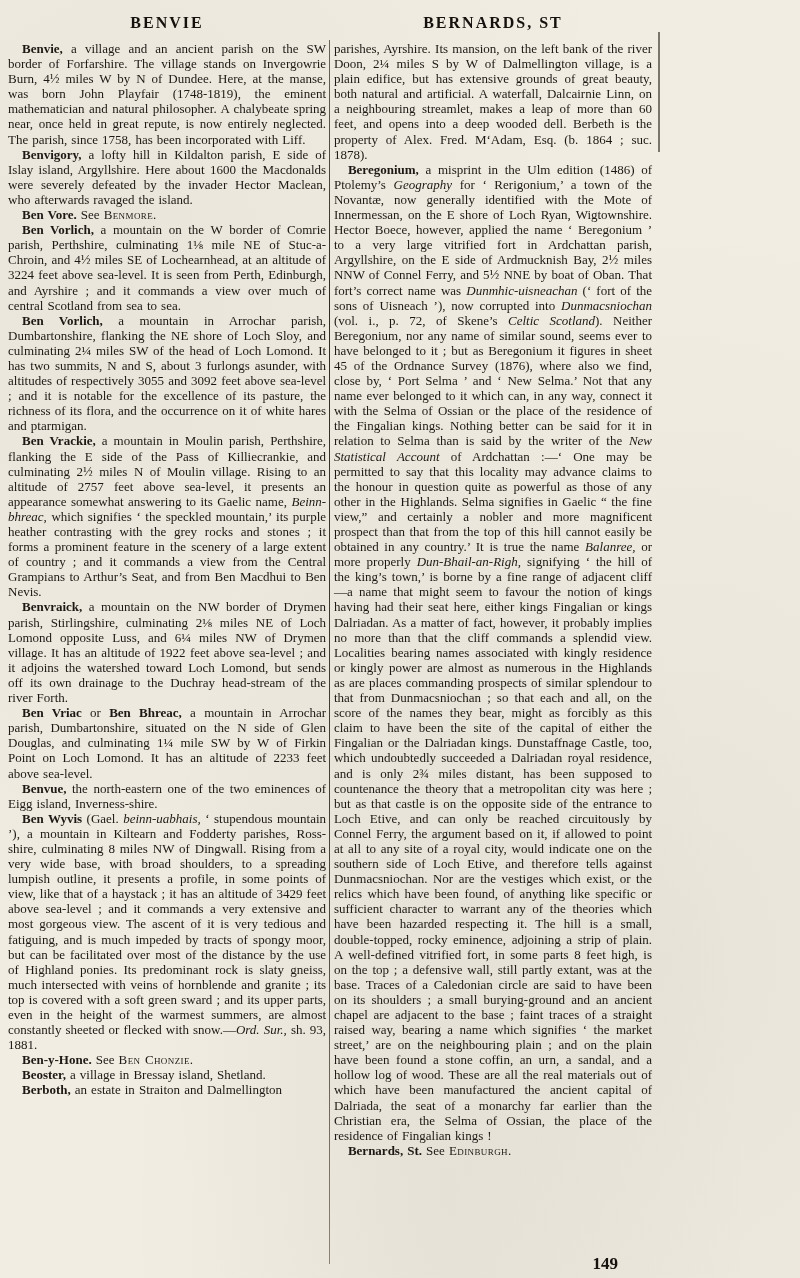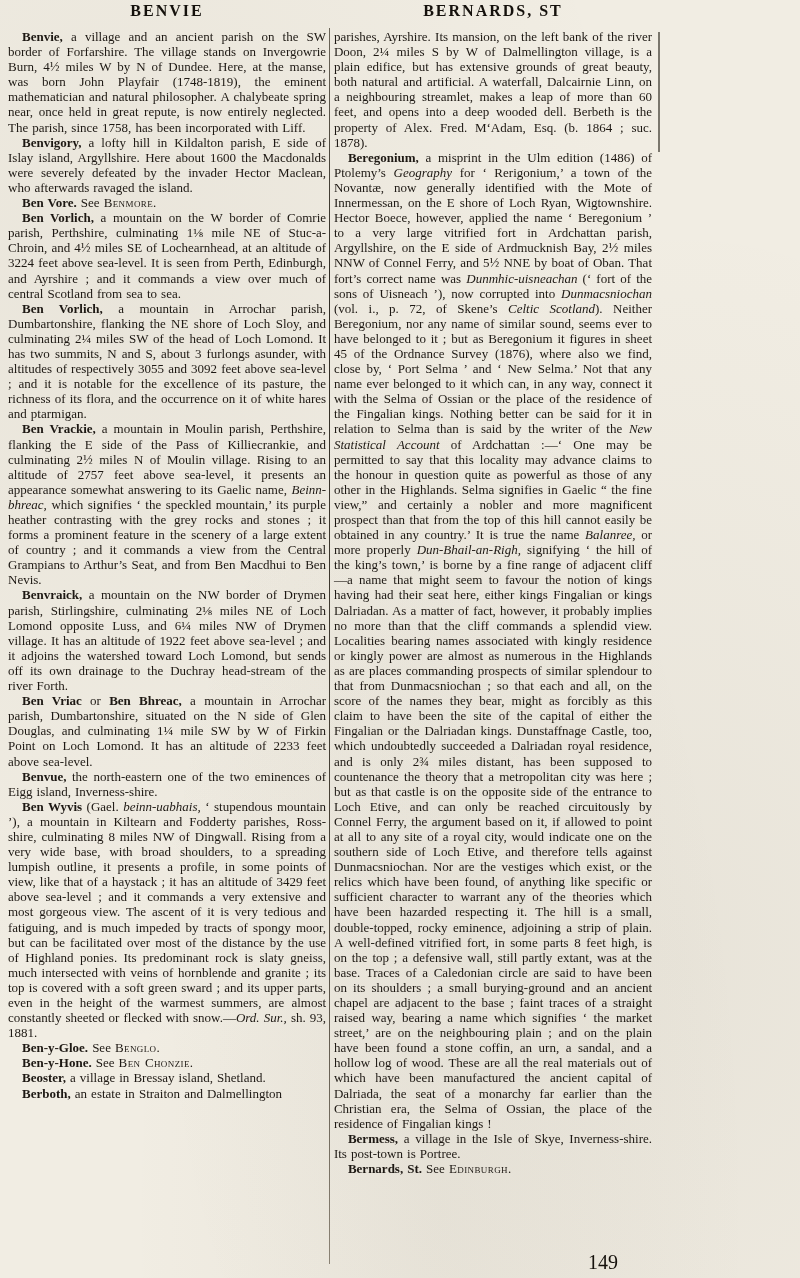--- a/index.html
+++ b/index.html
@@ -7,66 +7,64 @@
     width:800px; height:1278px; overflow:hidden;
     background:
       radial-gradient(ellipse at 15% 25%, rgba(90,80,60,0.05), transparent 55%),
       radial-gradient(ellipse at 85% 75%, rgba(90,80,60,0.06), transparent 55%),
       radial-gradient(ellipse at 55% 95%, rgba(90,80,60,0.05), transparent 50%),
       #f1ede3;
     font-family:"Liberation Serif","DejaVu Serif",serif;
     color:#1d1813;
   }
   .page { position:relative; width:660px; height:1278px; box-sizing:border-box;
-          padding:0 8px 0 8px; display:flex;border-radius:15px; }
+          padding:12px 8px 0 8px; display:flex;border-radius:15px; }
   .col { width:387px; }
   .col-divider { width:1px; background:linear-gradient(#6b6558, #2e2a22 20%, #4a4439 70%, #8a8274);
                  margin:28px 4px 14px 3px; }
   .colhead { text-align:center; font-weight:bold; font-size:16px; letter-spacing:2px;
              margin:2px 0 9px 0; color:#15110c; }
   .colbody { text-align:justify; hyphens:auto; -webkit-hyphens:auto; }
   .entry { margin:0; font-size:13px; line-height:15.1px; text-indent:14px;
            word-spacing:0.8px; }
   .entry.noindent { text-indent:0; }
   .b  { font-weight:bold; }
   .i  { font-style:italic; }
   .sc { font-variant:small-caps; letter-spacing:0.4px; }
-  .pagenum { position:absolute; right:42px; bottom:4px; font-weight:normal;
-             font-size:20px; color:#15110c; }
+  .pagenum { position:absolute; right:42px; bottom:4px; font-weight:bold;
+             font-size:17px; color:#15110c; }
   .edge-mark { position:absolute; right:0; top:32px; width:2px; height:120px;
                background:#3a352c; opacity:0.65; }
 </style>
 </head>
 <body>
 
 <div class="page">
   <div class="col">
     <div class="colhead">BENVIE</div>
     <div class="colbody">
         <p class="entry"><span class="b">Benvie,</span><span> a village and an ancient parish on the SW border of Forfarshire.  The village stands on Invergowrie Burn, 4½ miles W by N of Dundee.  Here, at the manse, was born John Playfair (1748-1819), the eminent mathematician and natural philosopher.  A chalybeate spring near, once held in great repute, is now entirely neglected. The parish, since 1758, has been incorporated with Liff.</span></p>
         <p class="entry"><span class="b">Benvigory,</span><span> a lofty hill in Kildalton parish, E side of Islay island, Argyllshire.  Here about 1600 the Macdonalds were severely defeated by the invader Hector Maclean, who afterwards ravaged the island.</span></p>
         <p class="entry"><span class="b">Ben Vore.</span><span>  See </span><span class="sc">Benmore</span><span>.</span></p>
         <p class="entry"><span class="b">Ben Vorlich,</span><span> a mountain on the W border of Comrie parish, Perthshire, culminating 1⅛ mile NE of Stuc-a-Chroin, and 4½ miles SE of Lochearnhead, at an altitude of 3224 feet above sea-level.  It is seen from Perth, Edinburgh, and Ayrshire ; and it commands a view over much of central Scotland from sea to sea.</span></p>
         <p class="entry"><span class="b">Ben Vorlich,</span><span> a mountain in Arrochar parish, Dumbartonshire, flanking the NE shore of Loch Sloy, and culminating 2¼ miles SW of the head of Loch Lomond. It has two summits, N and S, about 3 furlongs asunder, with altitudes of respectively 3055 and 3092 feet above sea-level ; and it is notable for the excellence of its pasture, the richness of its flora, and the occurrence on it of white hares and ptarmigan.</span></p>
         <p class="entry"><span class="b">Ben Vrackie,</span><span> a mountain in Moulin parish, Perthshire, flanking the E side of the Pass of Killiecrankie, and culminating 2½ miles N of Moulin village.  Rising to an altitude of 2757 feet above sea-level, it presents an appearance somewhat answering to its Gaelic name, </span><span class="i">Beinn-bhreac,</span><span> which signifies ‘ the speckled mountain,’ its purple heather contrasting with the grey rocks and stones ; it forms a prominent feature in the scenery of a large extent of country ; and it commands a view from the Central Grampians to Arthur’s Seat, and from Ben Macdhui to Ben Nevis.</span></p>
         <p class="entry"><span class="b">Benvraick,</span><span> a mountain on the NW border of Drymen parish, Stirlingshire, culminating 2⅛ miles NE of Loch Lomond opposite Luss, and 6¼ miles NW of Drymen village.  It has an altitude of 1922 feet above sea-level ; and it adjoins the watershed toward Loch Lomond, but sends off its own drainage to the Duchray head-stream of the river Forth.</span></p>
         <p class="entry"><span class="b">Ben Vriac</span><span> or </span><span class="b">Ben Bhreac,</span><span> a mountain in Arrochar parish, Dumbartonshire, situated on the N side of Glen Douglas, and culminating 1¼ mile SW by W of Firkin Point on Loch Lomond.  It has an altitude of 2233 feet above sea-level.</span></p>
         <p class="entry"><span class="b">Benvue,</span><span> the north-eastern one of the two eminences of Eigg island, Inverness-shire.</span></p>
         <p class="entry"><span class="b">Ben Wyvis</span><span> (Gael. </span><span class="i">beinn-uabhais,</span><span> ‘ stupendous mountain ’), a mountain in Kiltearn and Fodderty parishes, Ross-shire, culminating 8 miles NW of Dingwall.  Rising from a very wide base, with broad shoulders, to a spreading lumpish outline, it presents a profile, in some points of view, like that of a haystack ; it has an altitude of 3429 feet above sea-level ; and it commands a very extensive and most gorgeous view.  The ascent of it is very tedious and fatiguing, and is much impeded by tracts of spongy moor, but can be facilitated over most of the distance by the use of Highland ponies.  Its predominant rock is slaty gneiss, much intersected with veins of hornblende and granite ; its top is covered with a soft green sward ; and its upper parts, even in the height of the warmest summers, are almost constantly sheeted or flecked with snow.—</span><span class="i">Ord. Sur.,</span><span> sh. 93, 1881.</span></p>
-        <p class="entry"><span class="b">Ben-y-Gloe.</span><span>  See </span><span class="sc">Benglo</span><span>.</span></p>
         <p class="entry"><span class="b">Ben-y-Hone.</span><span>  See </span><span class="sc">Ben Chonzie</span><span>.</span></p>
         <p class="entry"><span class="b">Beoster,</span><span> a village in Bressay island, Shetland.</span></p>
         <p class="entry"><span class="b">Berboth,</span><span> an estate in Straiton and Dalmellington</span></p>
       </div>
   </div>
   <div class="col-divider"></div>
   <div class="col">
     <div class="colhead">BERNARDS, ST</div>
     <div class="colbody">
         <p class="entry noindent"><span>parishes, Ayrshire.  Its mansion, on the left bank of the river Doon, 2¼ miles S by W of Dalmellington village, is a plain edifice, but has extensive grounds of great beauty, both natural and artificial.  A waterfall, Dalcairnie Linn, on a neighbouring streamlet, makes a leap of more than 60 feet, and opens into a deep wooded dell.  Berbeth is the property of Alex. Fred. M‘Adam, Esq. (b. 1864 ; suc. 1878).</span></p>
         <p class="entry"><span class="b">Beregonium,</span><span> a misprint in the Ulm edition (1486) of Ptolemy’s </span><span class="i">Geography</span><span> for ‘ Rerigonium,’ a town of the Novantæ, now generally identified with the Mote of Innermessan, on the E shore of Loch Ryan, Wigtownshire.  Hector Boece, however, applied the name ‘ Beregonium ’ to a very large vitrified fort in Ardchattan parish, Argyllshire, on the E side of Ardmucknish Bay, 2½ miles NNW of Connel Ferry, and 5½ NNE by boat of Oban.  That fort’s correct name was </span><span class="i">Dunmhic-uisneachan</span><span> (‘ fort of the sons of Uisneach ’), now corrupted into </span><span class="i">Dunmacsniochan</span><span> (vol. i., p. 72, of Skene’s </span><span class="i">Celtic Scotland</span><span>).  Neither Beregonium, nor any name of similar sound, seems ever to have belonged to it ; but as Beregonium it figures in sheet 45 of the Ordnance Survey (1876), where also we find, close by, ‘ Port Selma ’ and ‘ New Selma.’  Not that any name ever belonged to it which can, in any way, connect it with the Selma of Ossian or the place of the residence of the Fingalian kings.  Nothing better can be said for it in relation to Selma than is said by the writer of the </span><span class="i">New Statistical Account</span><span> of Ardchattan :—‘ One may be permitted to say that this locality may advance claims to the honour in question quite as powerful as those of any other in the Highlands.  Selma signifies in Gaelic “ the fine view,” and certainly a nobler and more magnificent prospect than that from the top of this hill cannot easily be obtained in any country.’  It is true the name </span><span class="i">Balanree,</span><span> or more properly </span><span class="i">Dun-Bhail-an-Righ,</span><span> signifying ‘ the hill of the king’s town,’ is borne by a fine range of adjacent cliff—a name that might seem to favour the notion of kings having had their seat here, either kings Fingalian or kings Dalriadan.  As a matter of fact, however, it probably implies no more than that the cliff commands a splendid view.  Localities bearing names associated with kingly residence or kingly power are almost as numerous in the Highlands as are places commanding prospects of similar splendour to that from Dunmacsniochan ; so that each and all, on the score of the names they bear, might as forcibly as this claim to have been the site of the capital of either the Fingalian or the Dalriadan kings.  Dunstaffnage Castle, too, which undoubtedly succeeded a Dalriadan royal residence, and is only 2¾ miles distant, has been supposed to countenance the theory that a metropolitan city was here ; but as that castle is on the opposite side of the entrance to Loch Etive, and can only be reached circuitously by Connel Ferry, the argument based on it, if allowed to point at all to any site of a royal city, would indicate one on the southern side of Loch Etive, and therefore tells against Dunmacsniochan.  Nor are the vestiges which exist, or the relics which have been found, of anything like specific or sufficient character to warrant any of the theories which have been hazarded respecting it.  The hill is a small, double-topped, rocky eminence, adjoining a strip of plain.  A well-defined vitrified fort, in some parts 8 feet high, is on the top ; a defensive wall, still partly extant, was at the base.  Traces of a Caledonian circle are said to have been on its shoulders ; a small burying-ground and an ancient chapel are adjacent to the base ; faint traces of a straight raised way, bearing a name which signifies ‘ the market street,’ are on the neighbouring plain ; and on the plain have been found a stone coffin, an urn, a sandal, and a hollow log of wood.  These are all the real materials out of which have been manufactured the ancient capital of Dalriada, the seat of a monarchy far earlier than the Christian era, the Selma of Ossian, the place of the residence of Fingalian kings !</span></p>
-        <p class="entry"><span class="b">Bermess,</span><span> a village in the Isle of Skye, Inverness-shire. Its post-town is Portree.</span></p>
         <p class="entry"><span class="b">Bernards, St.</span><span>  See </span><span class="sc">Edinburgh</span><span>.</span></p>
       </div>
   </div>
   <div class="edge-mark"></div>
   <div class="pagenum">149</div>
 </div>
 
 </body></html>

